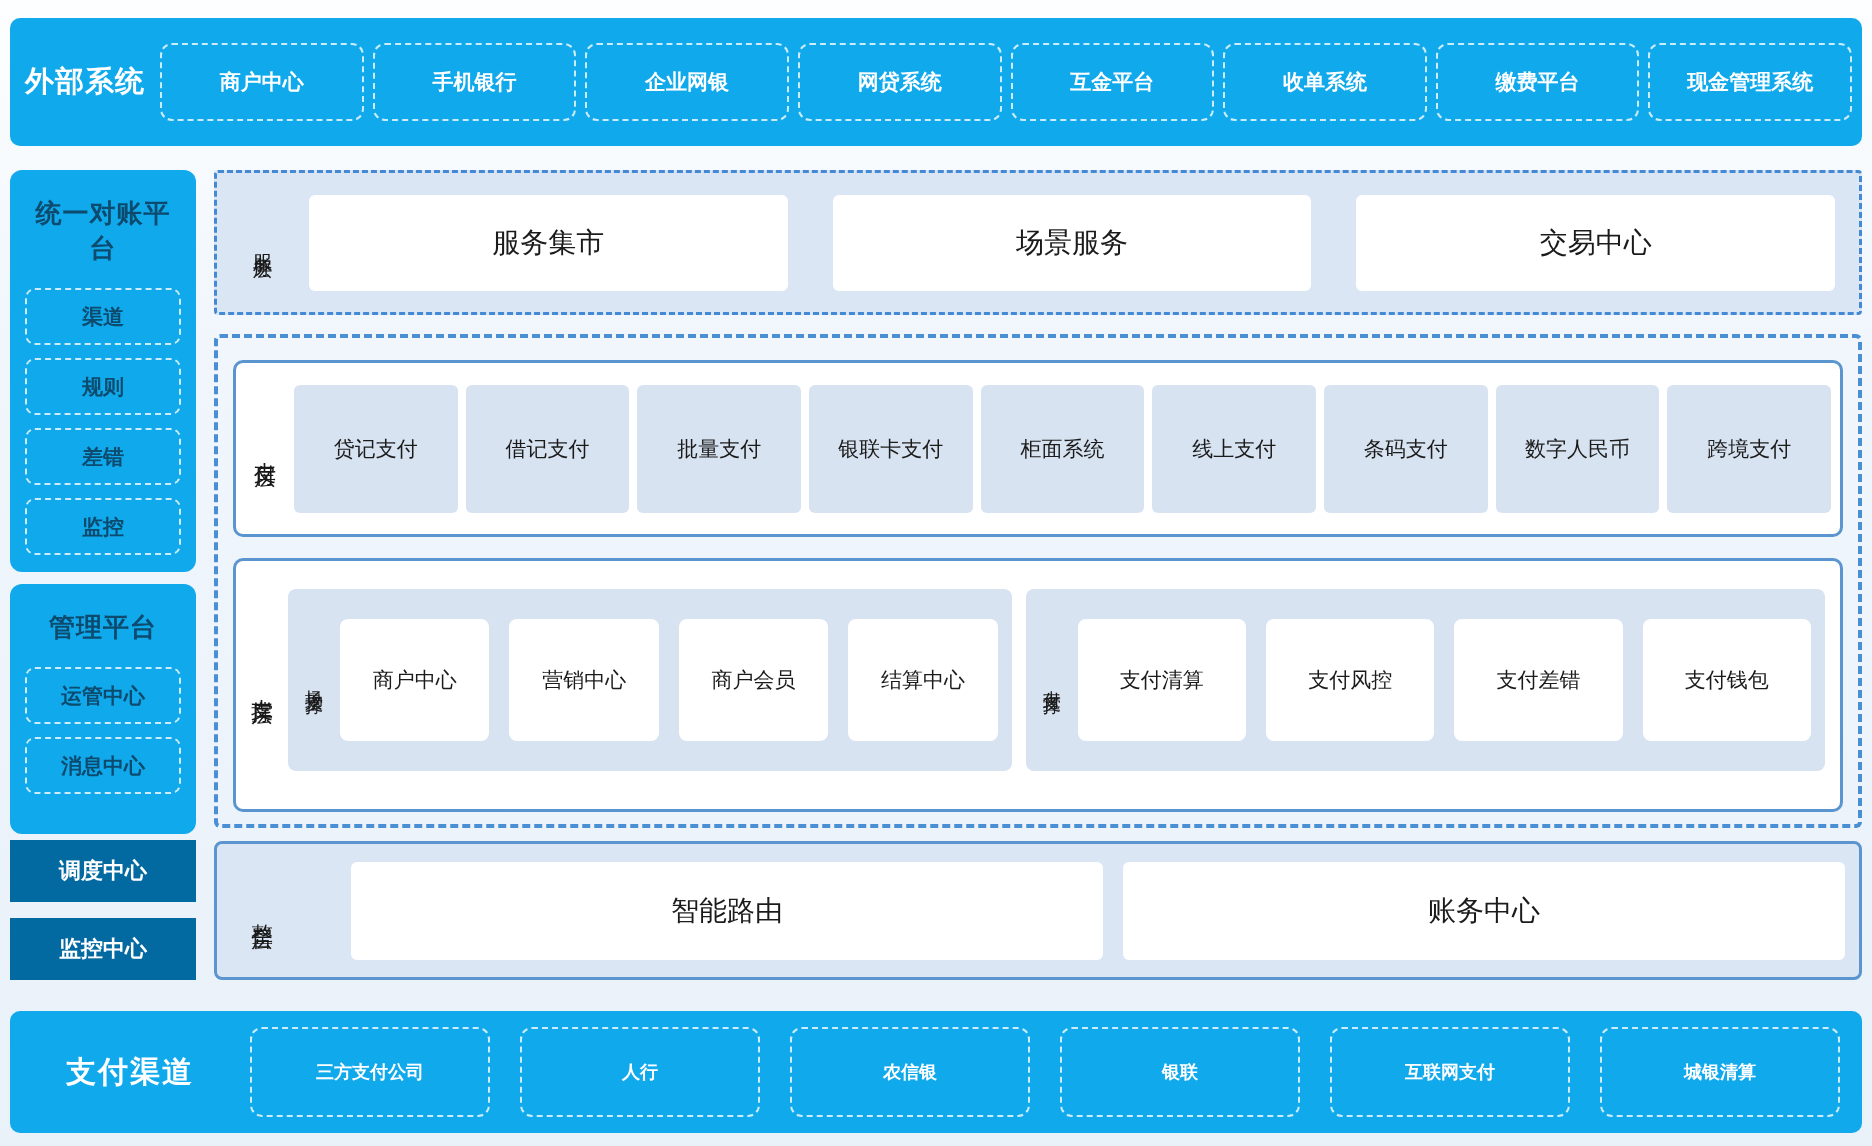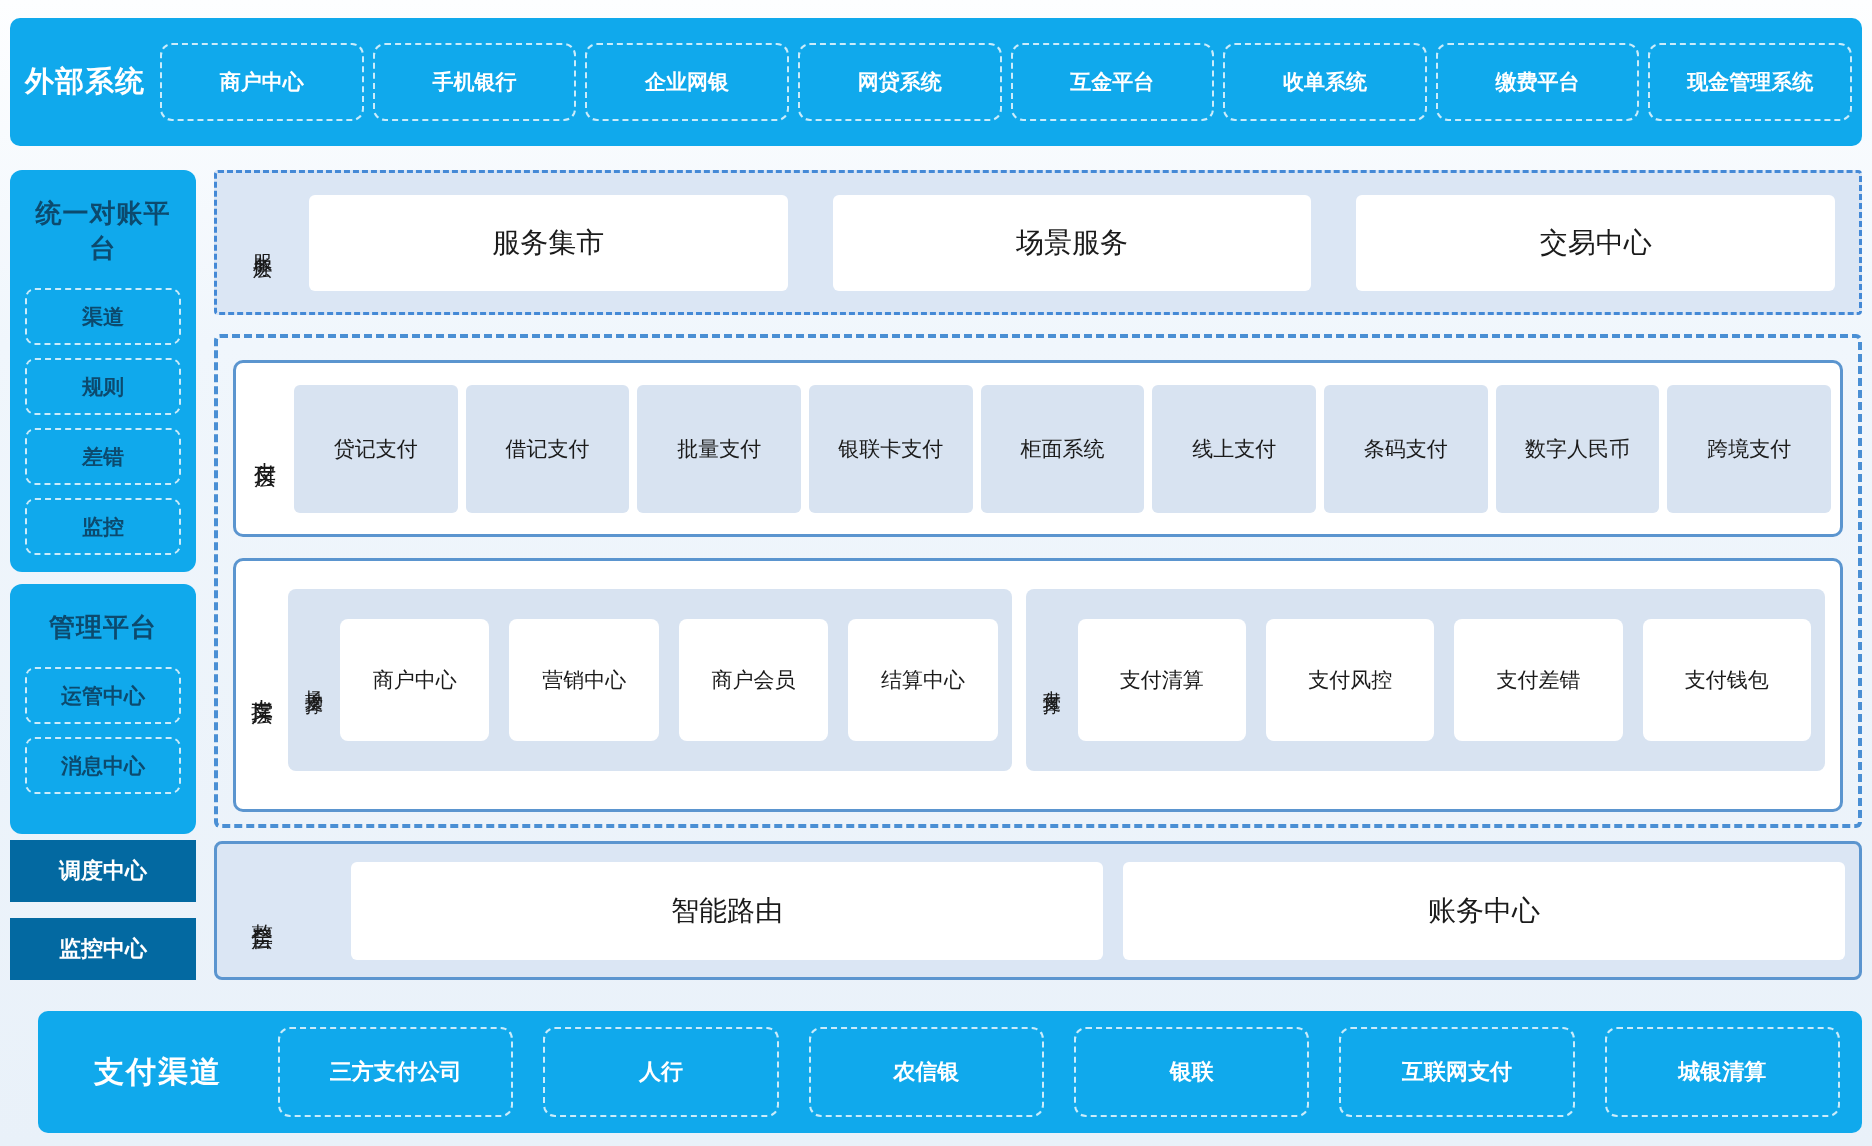--- a/index.html
+++ b/index.html
@@ -115,24 +115,24 @@
     border:3px solid #5b95cf; border-radius:8px;
     display:flex; align-items:center; padding:0 14px 0 0;gap:44px;
   }
   .integration-layer .label-zone { flex:0 0 90px; }
   .integration-layer .v-label { font-size:22px; }
   .int-boxes { flex:1; display:flex; gap:20px; height:98px; }
   .int-box-1 { flex:771; }
   .int-box-2 { flex:740;text-align:center; }
 
   
-  .bottom-bar { margin-top:31px; height:122px; padding-right:22px;margin-left:28px; }
+  .bottom-bar { margin-top:31px; height:122px; padding-right:22px; }
   .bottom-bar .bar-title { flex:0 0 240px; text-align:center; font-size:30px; font-weight:bold; letter-spacing:2px; }
   .bottom-items { flex:1; display:flex; gap:30px; height:90px; }
-  .bottom-items .dash-box { font-size:22px; }
+  .bottom-items .dash-box { font-size:18px; }
 </style>
 </head>
 <body>
 
 <div class="stage">
 
   <div class="blue-bar top-bar">
     <div class="bar-title">外部系统</div>
     <div class="top-items">
       <div class="dash-box">商户中心</div>

